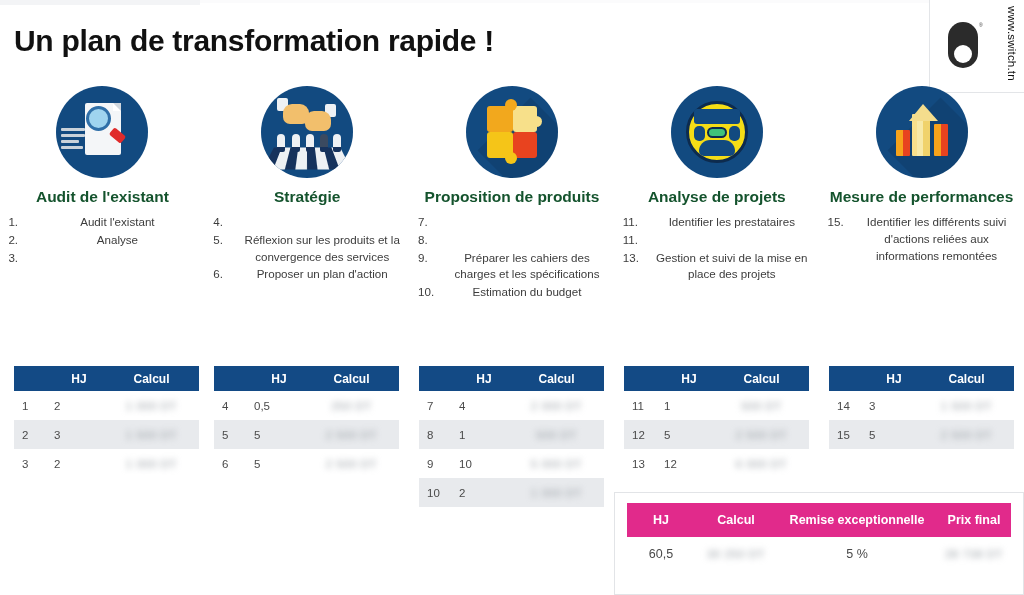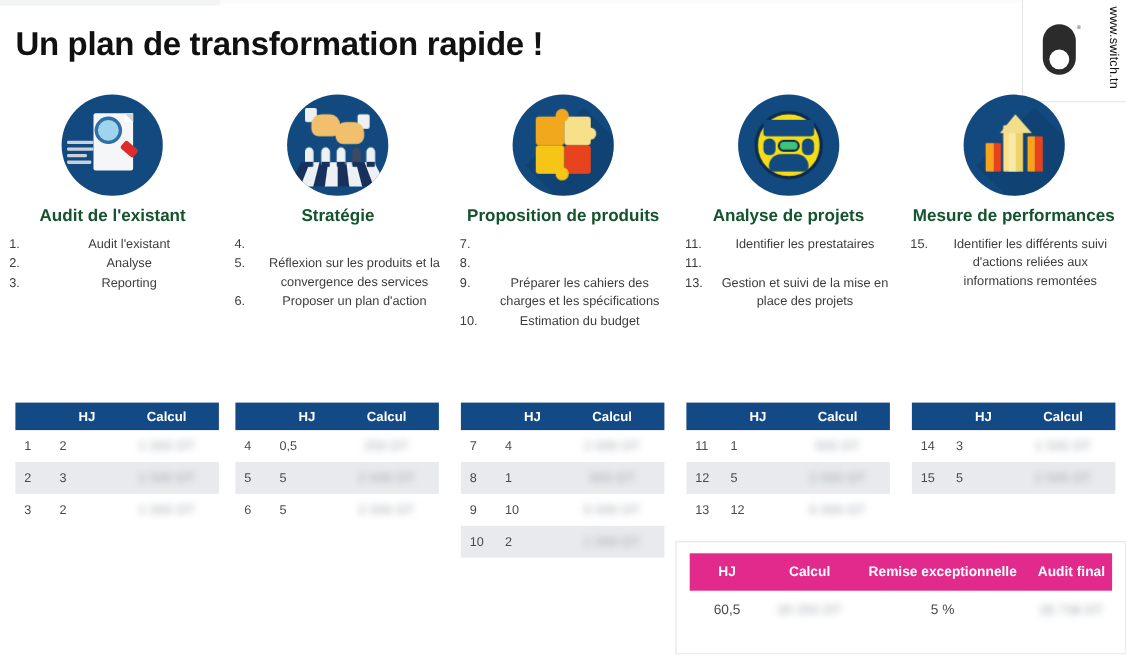--- a/index.html
+++ b/index.html
@@ -379,21 +379,20 @@
         <div class="li">
           <span class="num">1.</span>
           <span class="txt">Audit l'existant</span>
         </div>
         <div class="li">
           <span class="num">2.</span>
           <span class="txt">Analyse</span>
         </div>
         <div class="li">
           <span class="num">3.</span>
-          <span class="txt">Reporting</span>
         </div>
       </div>
     </div>
 
     <div class="col">
       <div class="icon-circle">
         <div class="chess-board"></div>
         <div class="pawn" style="left:16px;"></div>
         <div class="pawn" style="left:31px;"></div>
         <div class="pawn" style="left:45px;"></div>
@@ -607,21 +606,21 @@
       <div class="c1">5</div>
       <div class="c2"><span class="blur">2 500 DT</span></div>
     </div>
   </div>
 
   <div class="summary">
     <div class="sum-head">
       <div class="sc hj">HJ</div>
       <div class="sc calcul">Calcul</div>
       <div class="sc remise">Remise exceptionnelle</div>
-      <div class="sc prix">Audit final</div>
+      <div class="sc prix">Prix final</div>
     </div>
     <div class="sum-row">
       <div class="sc hj">60,5</div>
       <div class="sc calcul"><span class="blur">30 250 DT</span></div>
       <div class="sc remise">5 %</div>
       <div class="sc prix"><span class="blur">28 738 DT</span></div>
     </div>
   </div>
 
 </div>

